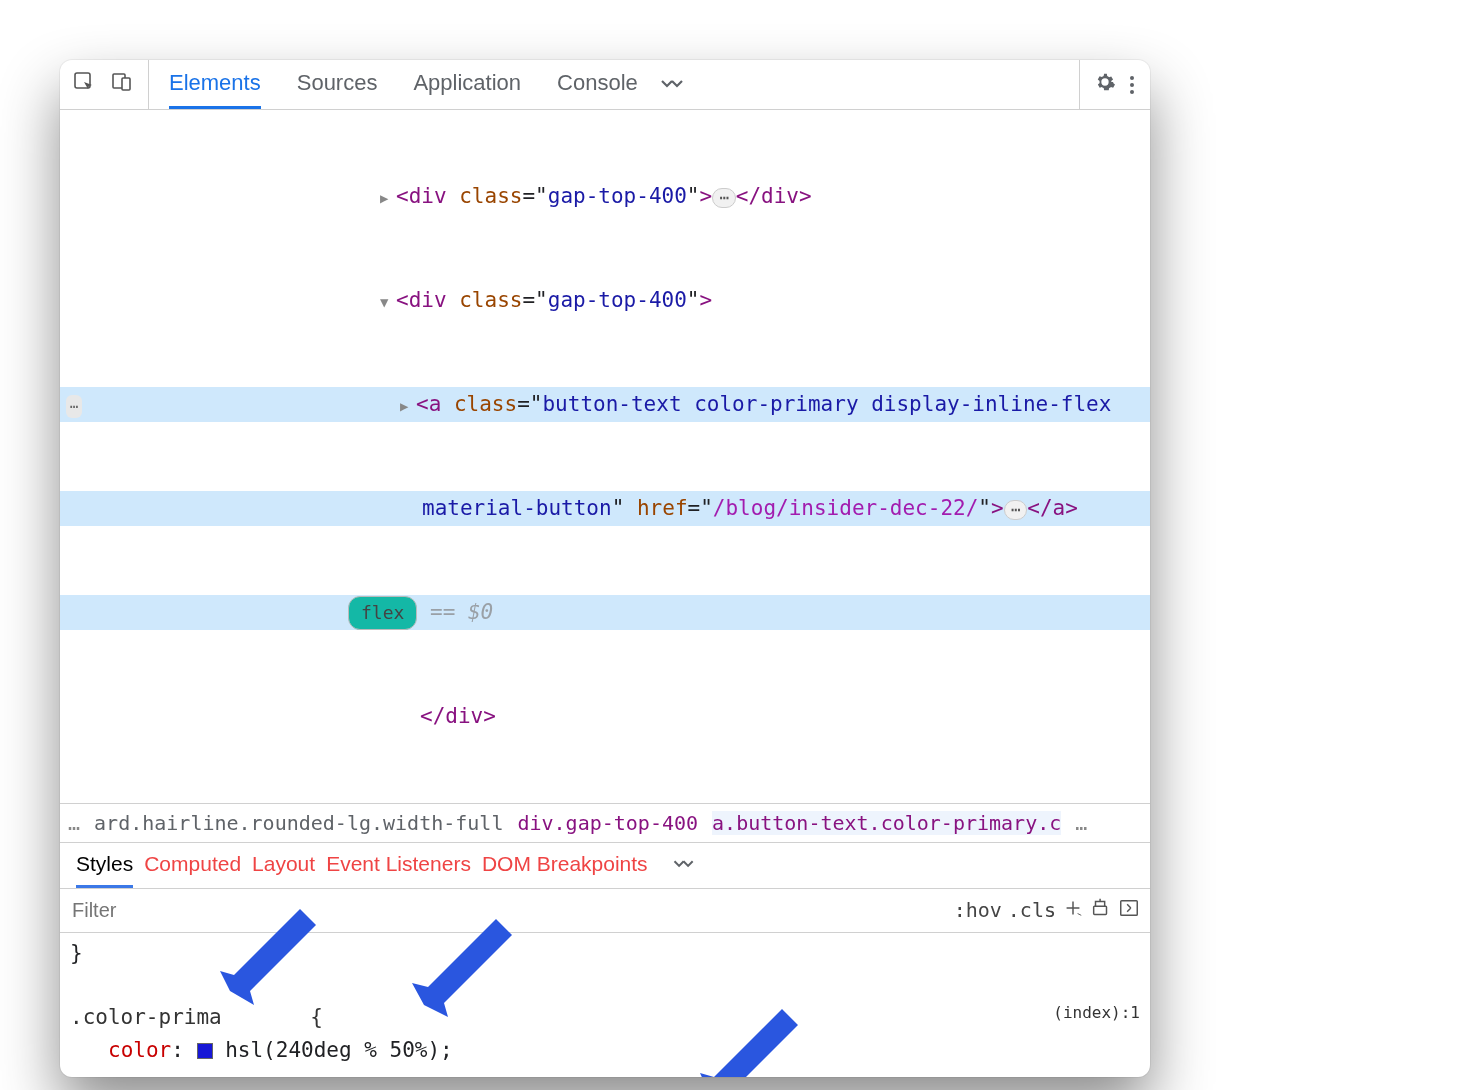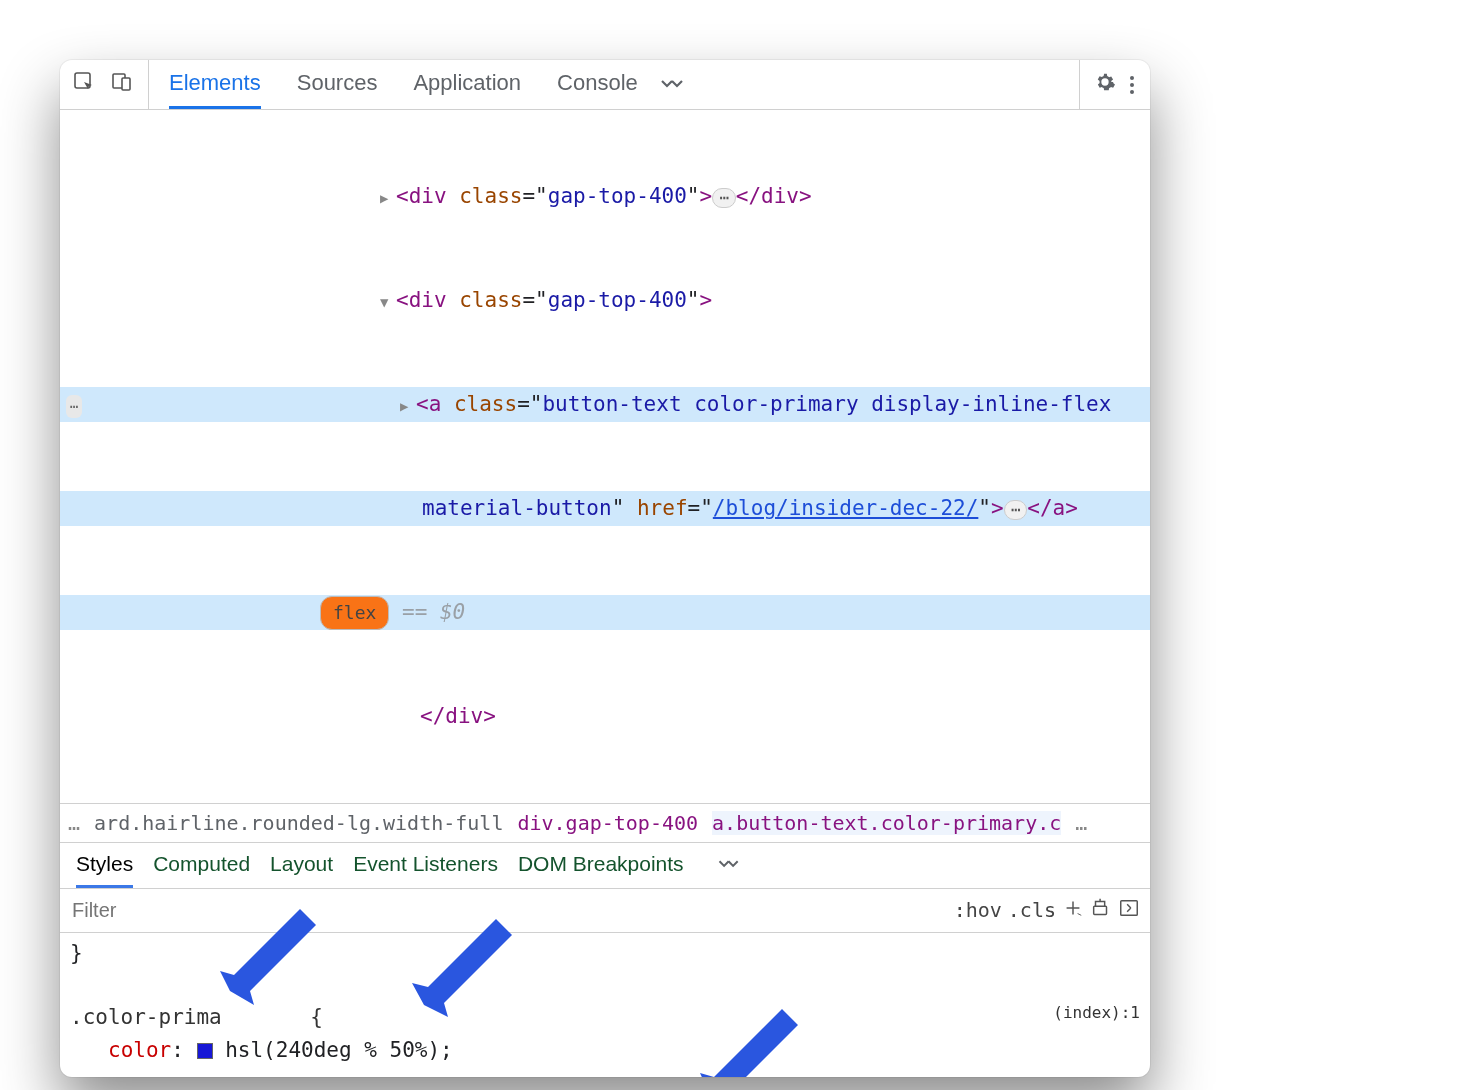--- a/index.html
+++ b/index.html
@@ -67,45 +67,46 @@
   .dom-line.sel { background:#cfe8fc; position:relative;}
   .dom-line.sel .ellip-badge-left { position:absolute; left:6px; top:8px; }
   .indent1 { padding-left: 320px; }
   .indent2 { padding-left: 340px; }
   .indent2b { padding-left: 360px; }
   .indent-sel { padding-left: 362px; }
   .indent-seq { padding-left: 260px; }
   .tag { color:#881280; }
   .attr { color:#994500; }
   .val { color:#1a1aa6; }
-  .href { color:#1d4ed8; text-decoration: underline; }
+  .href { color:#a21caf; }
   .tri { color:#888; font-size:14px; display:inline-block; width:16px; }
   .ellip-pill {
     display:inline-block; background:#f1f1f1; border:1px solid #ccc;
     border-radius:10px; padding:0 6px; color:#555; font-size:16px; line-height:18px;
   }
   .flex-pill {
-    display:inline-block; background:#f97316; border:1px solid #bbb;
+    display:inline-block; background:#14b8a6; border:1px solid #bbb;
     border-radius:12px; padding:1px 12px; color:#444; font-size:18px;
     font-family: Menlo, monospace;
+    margin-left: 28px;
   }
   .eq-dollar { color:#9aa0a6; font-style:italic; font-family:Menlo,monospace; }
   .breadcrumbs {
     height: 40px; border-top:1px solid #d0d0d0; border-bottom:1px solid #d0d0d0;
     display:flex; align-items:center; font-family: Menlo, monospace; font-size:20px;
     padding: 0 8px; gap:14px; overflow:hidden; white-space:nowrap;
   }
   .breadcrumbs .bc { color:#5f6368; }
   .breadcrumbs .bc.last { color:#881280; background:#eef4fd; }
   .breadcrumbs .dots { color:#888; }
   .sub-tabs {
     height: 46px; border-bottom:1px solid #d0d0d0;
-    display:flex; align-items:stretch; gap:20px; padding:0 16px;
-  }
-  .sub-tab { display:flex; align-items:center; color:#14532d; font-size:21px; cursor:pointer; border-bottom:3px solid transparent;}
+    display:flex; align-items:stretch; gap:11px; padding:0 16px;
+  }
+  .sub-tab { display:flex; align-items:center; color:#ef4444; font-size:21px; cursor:pointer; border-bottom:3px solid transparent;}
   .sub-tab.active { color:#000; font-weight:500; border-bottom-color:#3b78e7;}
   .filterbar {
     height:44px; border-bottom:1px solid #d0d0d0;
     display:flex; align-items:center; padding:0 10px;
   }
   .filter-input {
     border:none; outline:none; font-size:20px; color:#5f6368;
     font-family: inherit; flex: 0 0 auto; width: 200px; background: transparent;
   }
   .filter-actions { margin-left:auto; display:flex; align-items:center; gap:6px; font-family:Menlo,monospace; font-size:20px; color:#444;}

